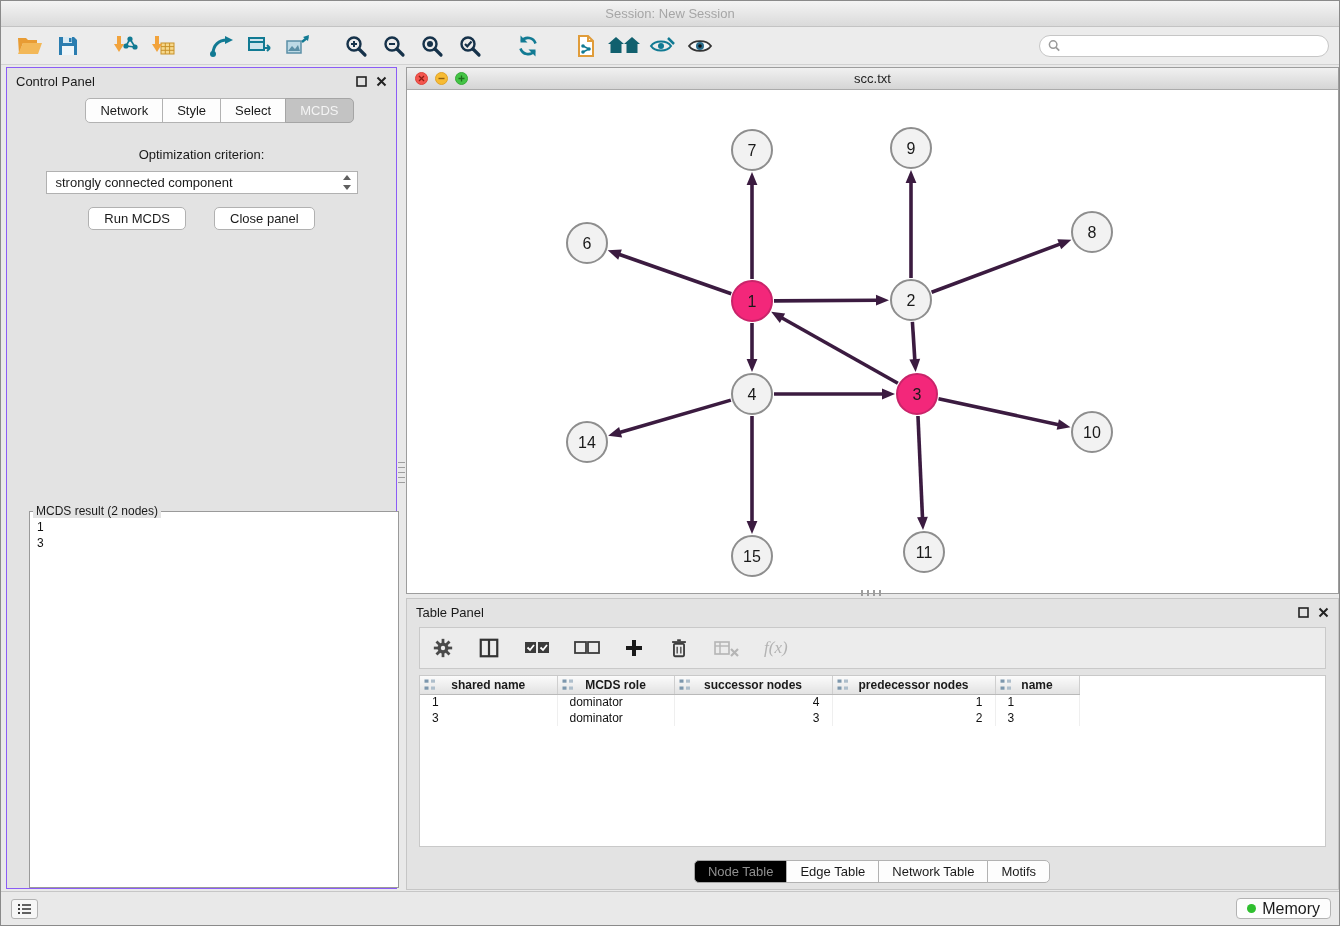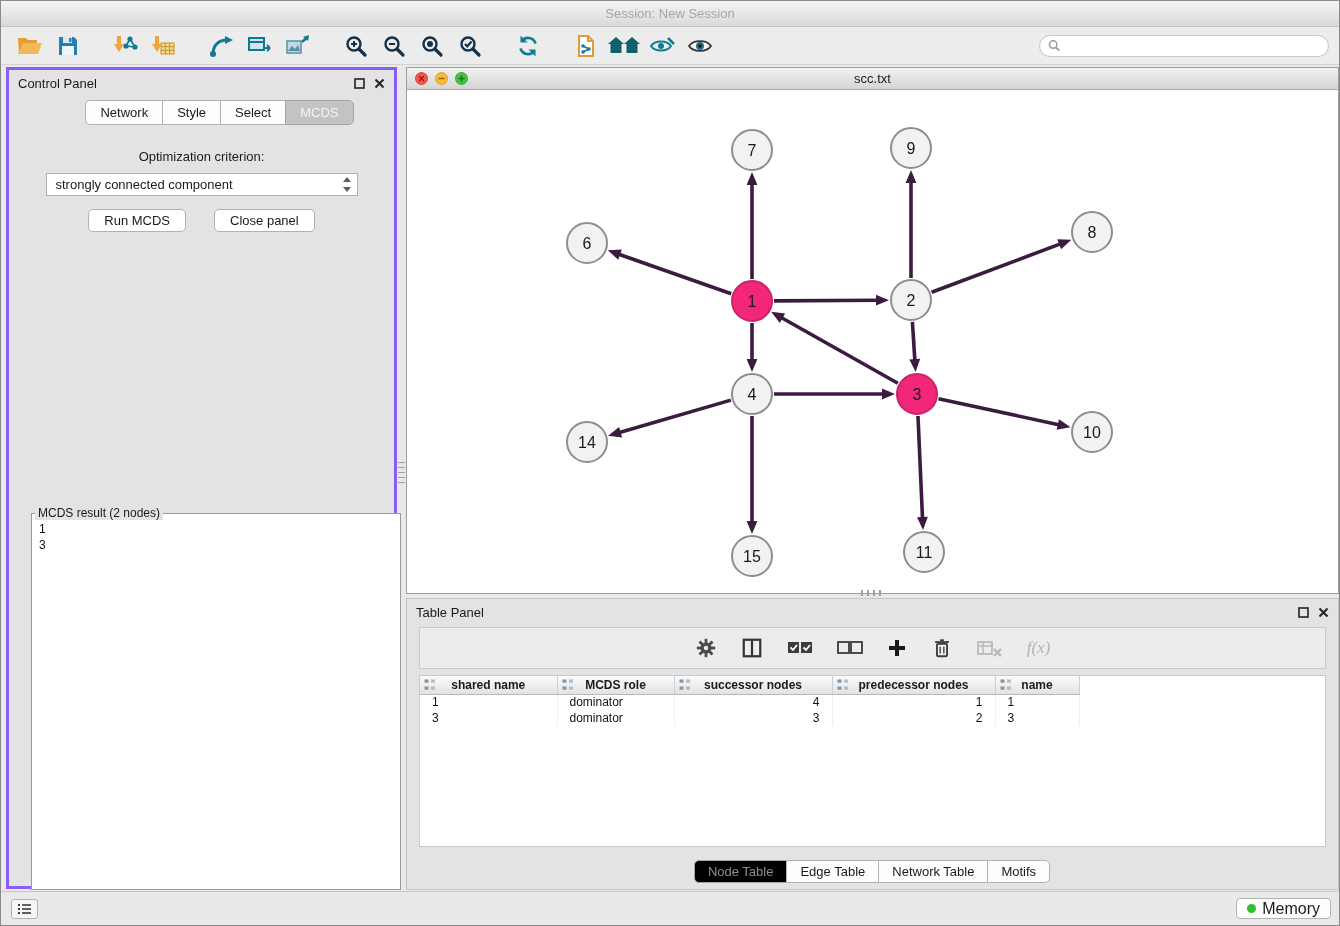--- a/index.html
+++ b/index.html
@@ -13,21 +13,21 @@
   
   .toolbar{position:absolute;top:26px;left:0;right:0;height:38px;background:#ececec;border-bottom:1px solid #d2d2d2;
     display:flex;align-items:center;padding:0 10px;}
   .tb-btn{width:38px;height:32px;display:flex;align-items:center;justify-content:center;border-radius:4px;flex:0 0 auto;}
   .tb-sep{width:20px;flex:0 0 auto;}
   .search{margin-left:auto;width:290px;height:22px;background:#fff;border:1px solid #c6c6c6;border-radius:12px;
     display:flex;align-items:center;padding:0 8px;gap:5px;}
   .search input{border:none;outline:none;width:100%;font-size:12px;font-family:"Liberation Sans",sans-serif;background:transparent;color:#333;}
 
   
-  .control-panel{position:absolute;left:5px;top:66px;width:391px;height:822px;background:#e3e3e3;border:3px solid #8b5cf6;}
+  .control-panel{position:absolute;left:5px;top:66px;width:391px;height:822px;background:#e3e3e3;border:1px solid #8b5cf6;}
   .panel-header{height:26px;display:flex;align-items:center;padding:0 9px;font-size:13px;color:#1a1a1a;}
   .ph-icons{margin-left:auto;display:flex;gap:9px;align-items:center;}
   .cp-tabs{display:flex;justify-content:center;margin-top:4px;}
   .cp-tab{padding:4px 14px;border:1px solid #b2b2b2;background:#fdfdfd;font-size:13px;margin-left:-1px;color:#1a1a1a;}
   .cp-tab:first-child{border-radius:5px 0 0 5px;margin-left:36px;}
   .cp-tab:last-child{border-radius:0 5px 5px 0;}
   .cp-tab.active{background:#c3c3c3;color:#f4f4f4;border-color:#a5a5a5;}
   .opt-label{text-align:center;margin-top:24px;font-size:13px;color:#1a1a1a;}
   .combo{margin:9px auto 0;width:312px;height:23px;display:flex;align-items:center;border:1px solid #b1b1b1;
     border-radius:0;background:#fff;font-size:13px;padding:0 4px 0 9px;color:#1a1a1a;}
@@ -46,21 +46,21 @@
   .traffic{position:absolute;left:8px;top:4px;display:flex;gap:7px;}
   .light{width:13px;height:13px;border-radius:50%;display:flex;align-items:center;justify-content:center;}
   .light.red{background:#f4564e;border:1px solid #dd443c;}
   .light.yellow{background:#f7bb33;border:1px solid #e0a32a;}
   .light.green{background:#44c445;border:1px solid #37aa38;}
   #net-svg{display:block;width:931px;height:503px;}
 
   
   .table-panel{position:absolute;left:405px;top:597px;width:933px;height:292px;background:#e3e3e3;border:1px solid #c6c6c6;}
   .tp-toolbar{position:absolute;left:12px;top:28px;width:907px;height:42px;border:1px solid #c9c9c9;background:#ececec;
-    display:flex;align-items:center;gap:24px;padding:0 12px;justify-content:center;}
+    display:flex;align-items:center;gap:24px;padding:0 12px;}
   .tp-ic{display:flex;align-items:center;justify-content:center;}
   .fx{font-family:"Liberation Serif",serif;font-style:italic;font-size:17px;color:#b3b3b3;}
   .tp-table-wrap{position:absolute;left:12px;top:76px;width:907px;height:172px;background:#fff;border:1px solid #c9c9c9;overflow:hidden;}
   #node-table{border-collapse:collapse;table-layout:fixed;font-size:12px;}
   #node-table th{position:relative;height:18px;background:linear-gradient(#fbfbfb,#e2e2e2);border-right:1px solid #cfcfcf;
     border-bottom:1px solid #b9b9b9;font-weight:bold;text-align:center;color:#1a1a1a;padding:0 4px;}
   #node-table th .sort-ic{position:absolute;left:4px;top:3px;}
   #node-table td{height:16px;padding:0 12px;border-right:1px solid #efefef;color:#111;white-space:nowrap;overflow:hidden;}
   #node-table th:nth-child(1),#node-table td:nth-child(1){width:137px;}
   #node-table th:nth-child(2),#node-table td:nth-child(2){width:117px;}

